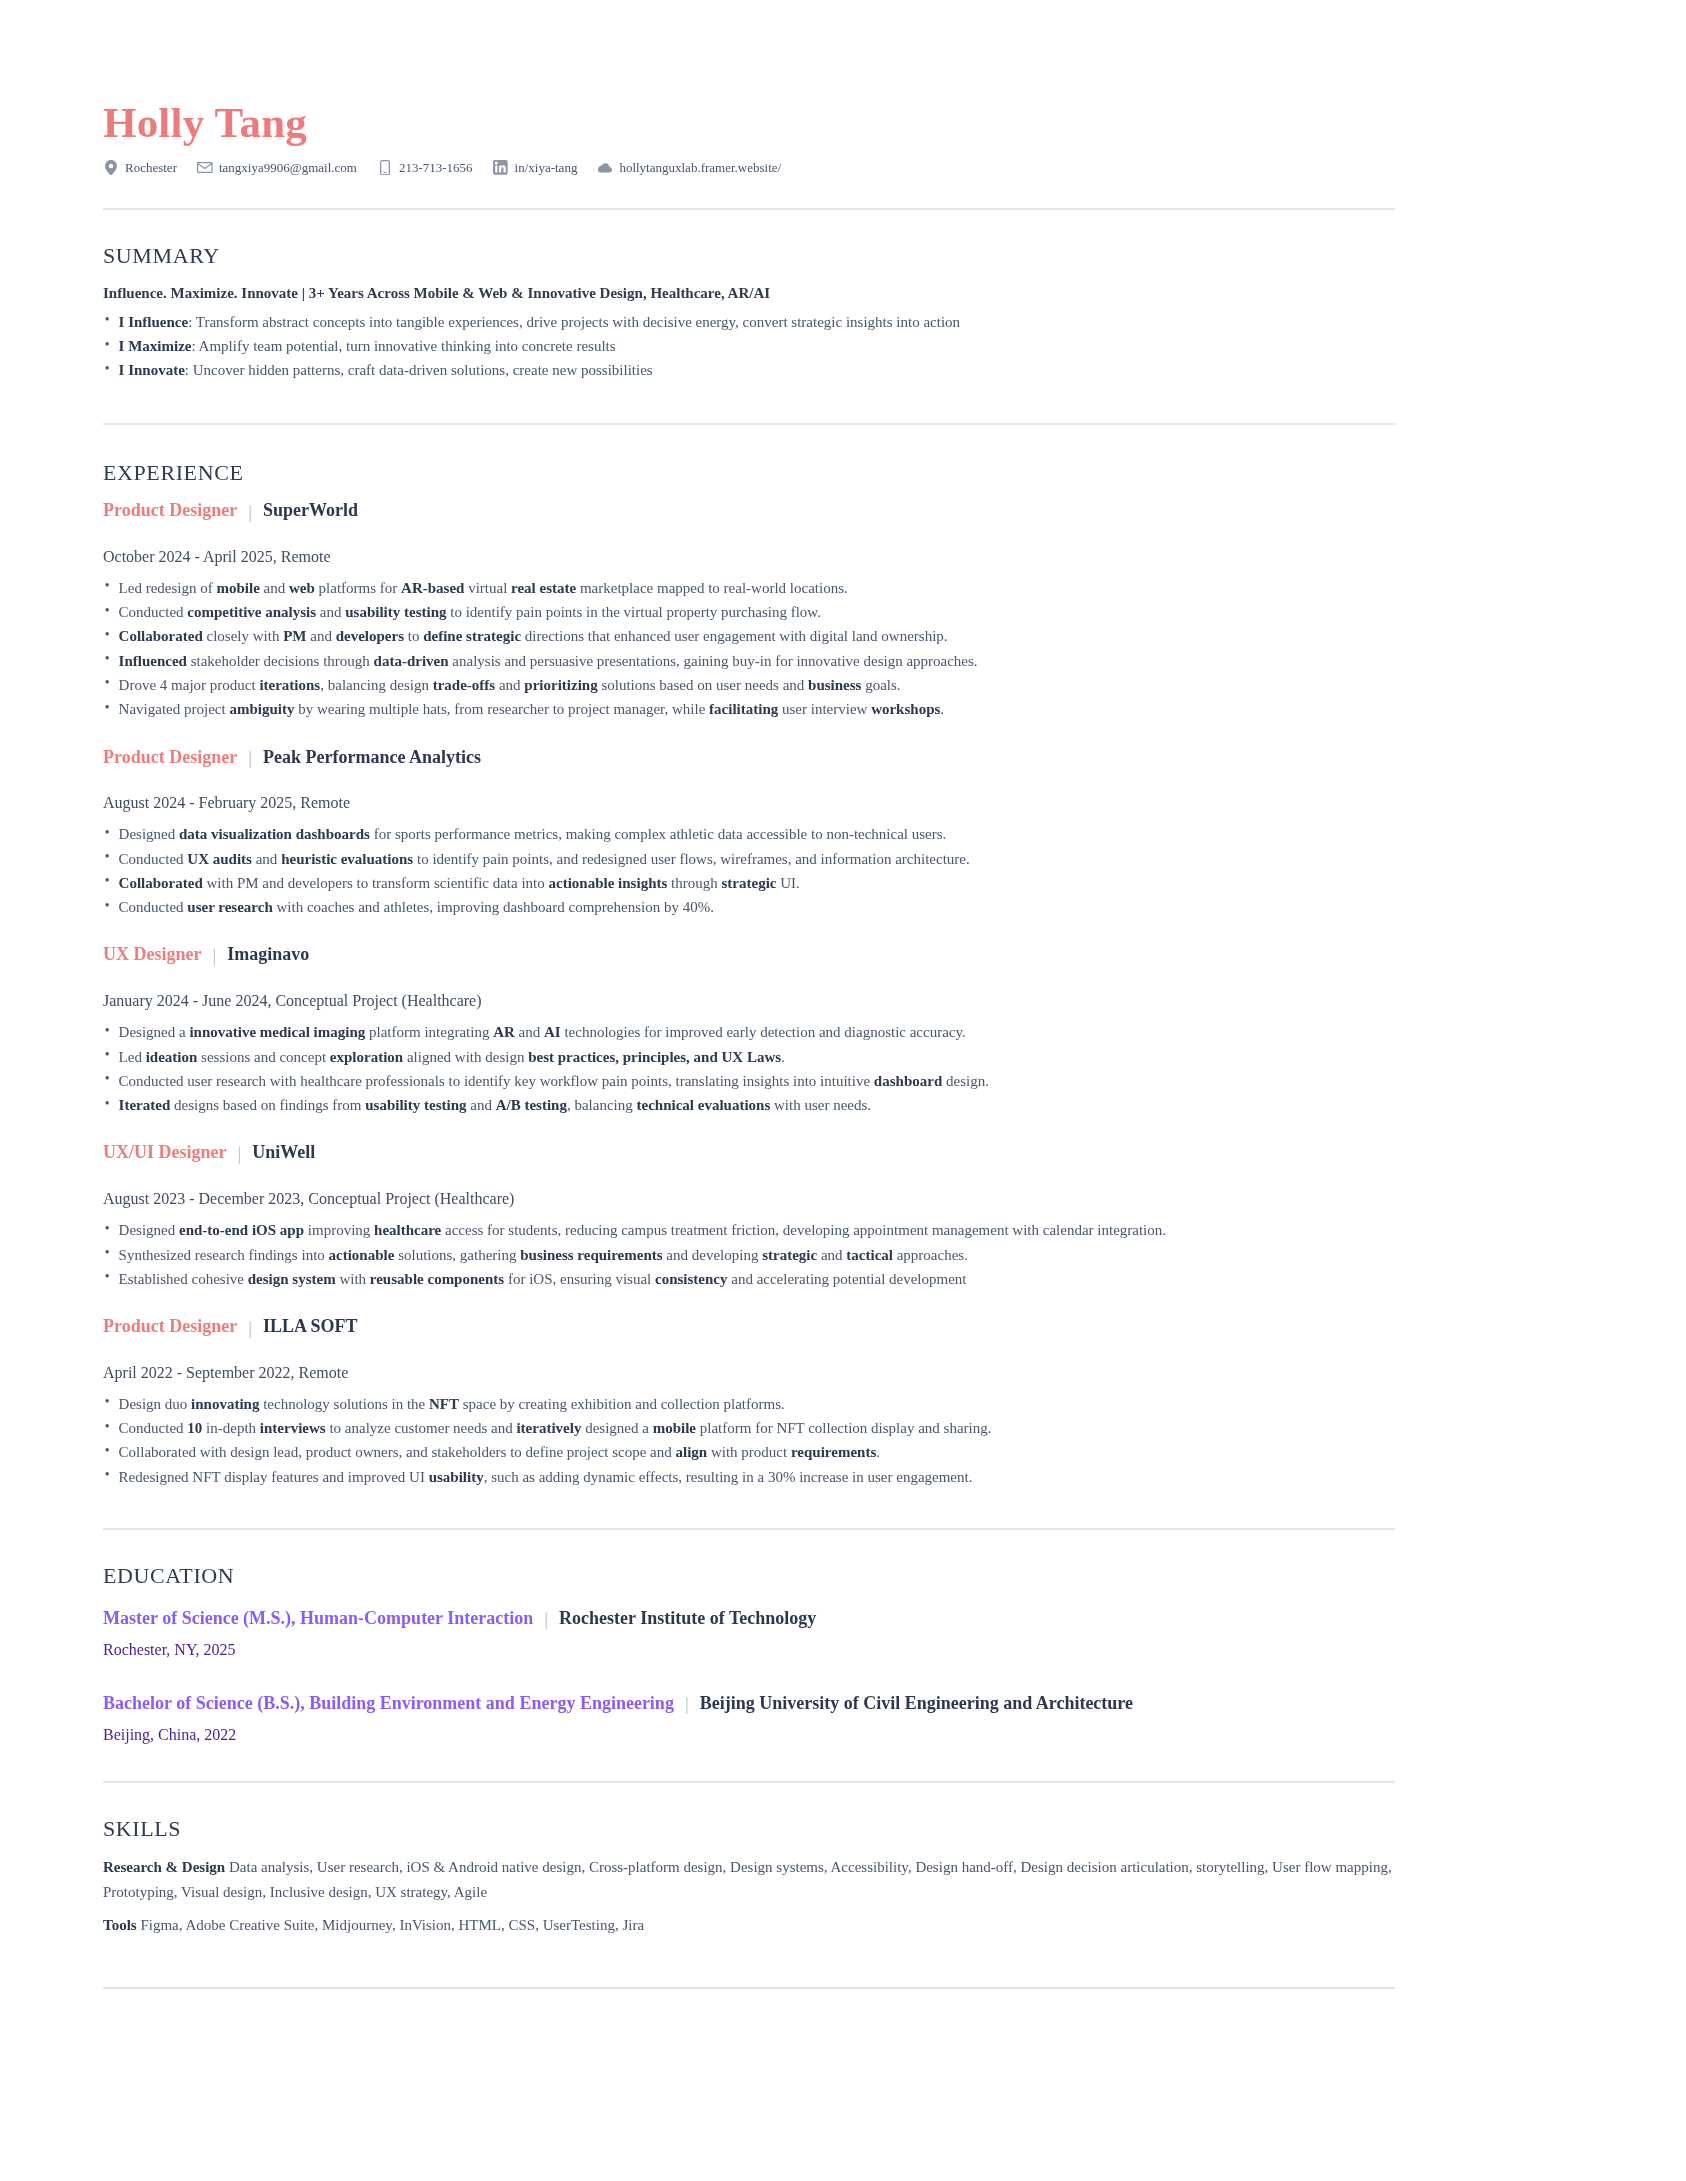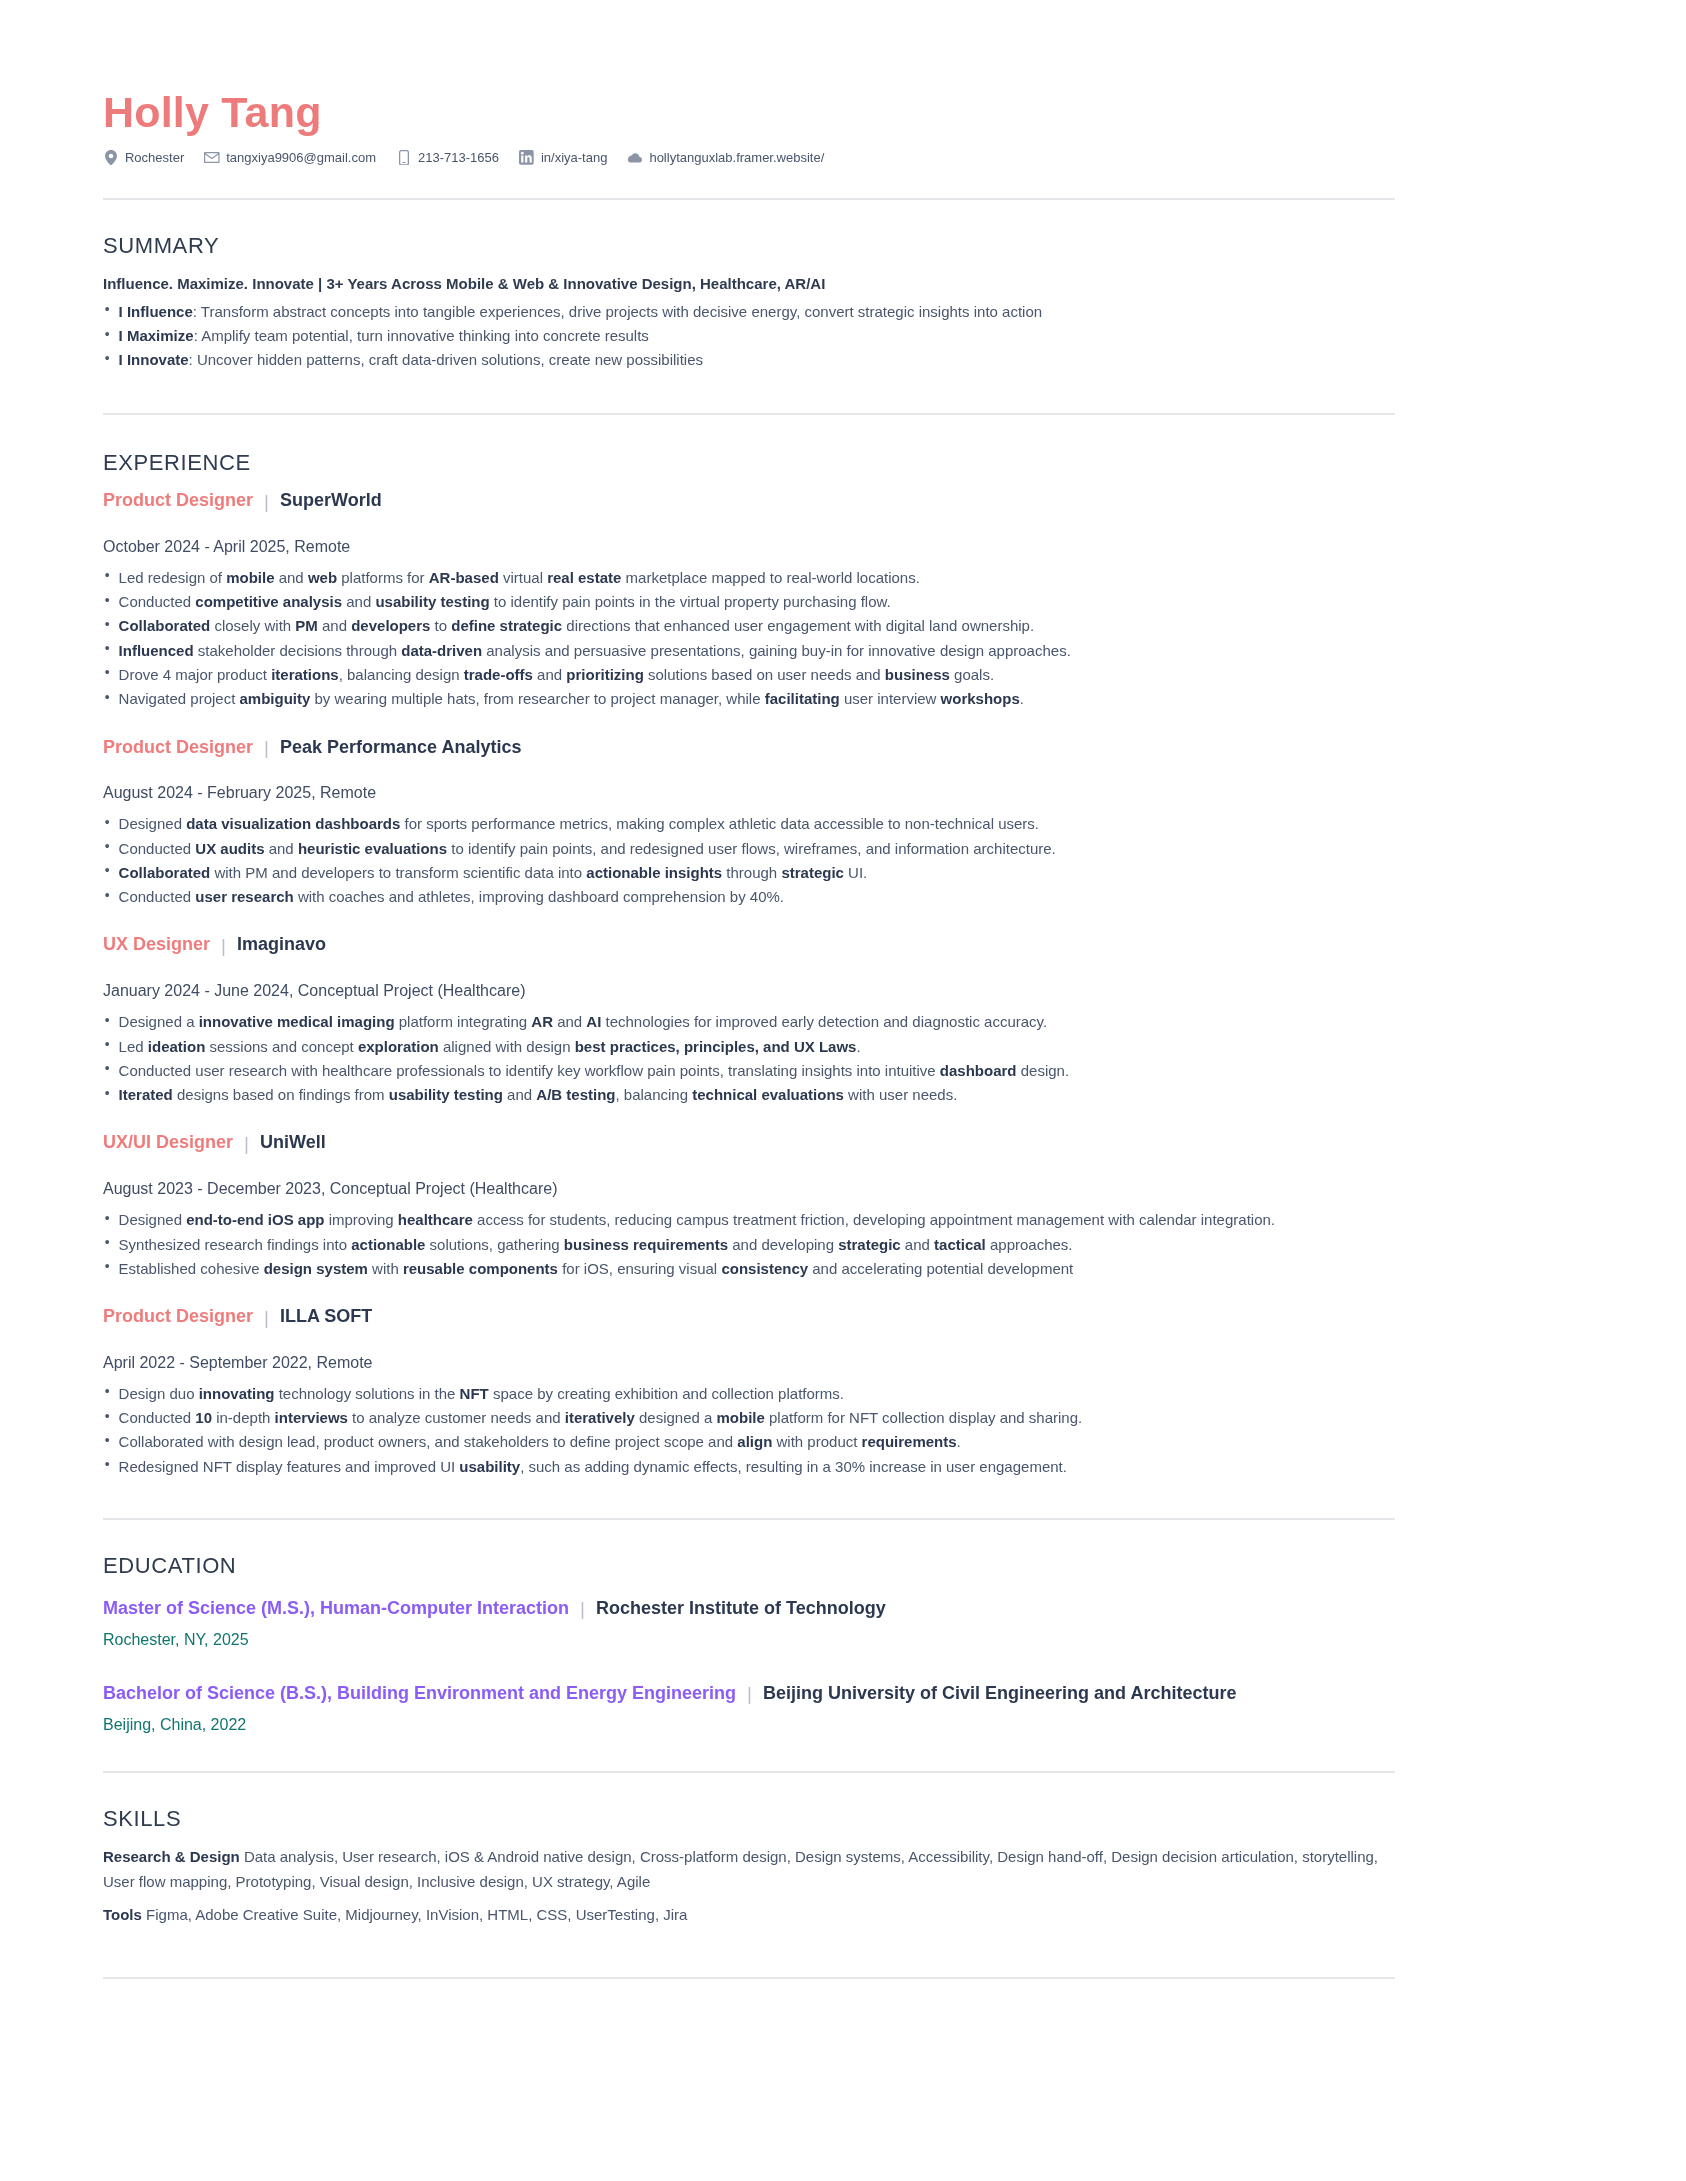--- a/index.html
+++ b/index.html
@@ -11,22 +11,23 @@
     width: 1686px;
     height: 2182px;
     font-family: "Liberation Sans", sans-serif;
     color: #333f54;
     -webkit-font-smoothing: antialiased;
   }
   .page {
     width: 1498px;
     height: 2182px;
     box-sizing: border-box;
-    padding: 0 103px;
+    padding: 10px 103px;
     position: relative;
+    font-family: Liberation Serif, serif;
   }
 
   
   .header { padding-top: 90px; }
   .name {
     font-size: 43px;
     font-weight: bold;
     color: #ee7b7b;
     letter-spacing: 0.2px;
     line-height: 1.05;
@@ -155,21 +156,21 @@
   .edu-head {
     display: flex;
     align-items: baseline;
     font-size: 18px;
     line-height: 1.3;
   }
   .edu-degree { color: #8b5cf6; font-weight: bold; }
   .edu-school { color: #2c3850; font-weight: bold; }
   .edu-meta {
     font-size: 16px;
-    color: #0f766e;
+    color: #4c1d95;
     margin-top: 9.2px;
     line-height: 1.3;
   }
 
   
   .skill-line {
     font-size: 15px;
     color: #49566c;
     line-height: 1.62;
     margin-top: 9.2px;

